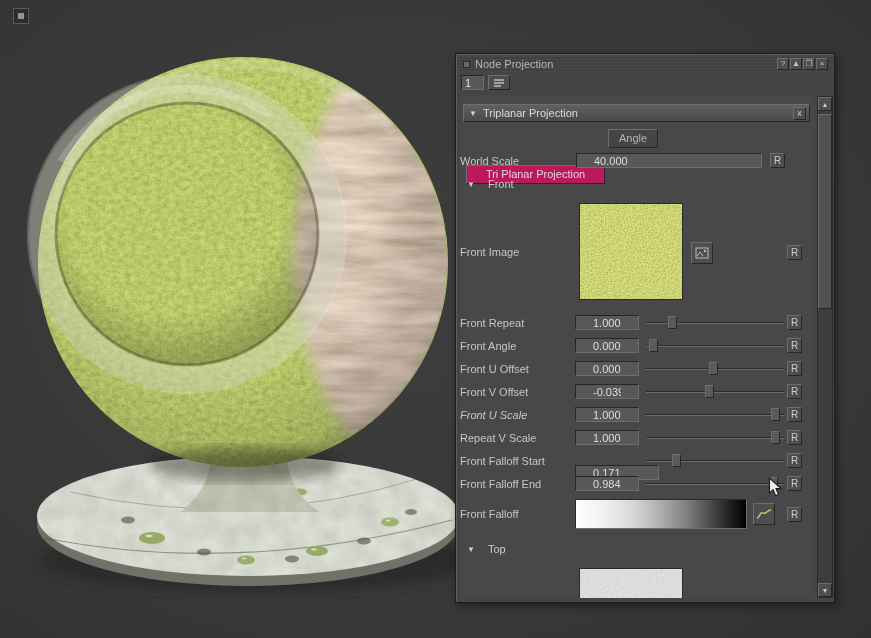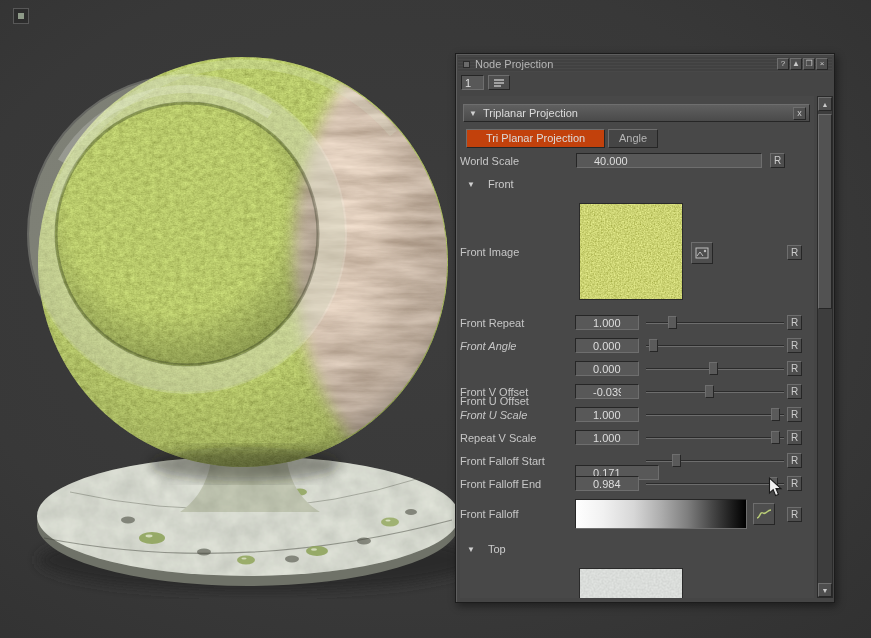--- a/index.html
+++ b/index.html
@@ -56,21 +56,21 @@
   }
   .tri { font-size:8px; color:#d0d0d0; margin-right:6px; }
   .hdr-close {
     position:absolute; right:3px; top:2px; width:13px; height:13px;
     background:#505050; color:#cccccc; font-size:9px; line-height:11px; text-align:center;
   }
   .tab {
     position:absolute; top:33px; height:19px; line-height:17px; text-align:center;
     background:#454545; color:#b5b5b5;
   }
-  .tab.active { background:#c2410c; color:#dcdcdc; }
+  .tab.active { background:#be185d; color:#dcdcdc;margin-top:36px; }
 
   .rlabel { position:absolute; left:0; width:112px; color:#c6c6c6; }
   .tfield {
     position:absolute; height:15px; background:#585858; color:#dedede;
     font:11px "Liberation Sans",sans-serif; padding:0 17px;
     border:1px solid; border-color:#262626 #6e6e6e #6e6e6e #262626;
   }
   .rbtn {
     position:absolute; left:327px; width:15px; height:15px; background:#4e4e4e; color:#cccccc;
     font:10px "Liberation Sans",sans-serif; line-height:13px; text-align:center; padding:0;
@@ -272,31 +272,31 @@
         <span class="rlabel" style="top:2px;">Front Repeat</span>
         <input class="tfield" style="left: 115px; top: 0px; width: 64px;" value="1.000">
         <div class="rslider">
           <div class="groove"></div>
           <div class="handle bevel-out" style="left: calc(17% - 1.53px);"></div>
         </div>
         <button class="rbtn bevel-out" style="top:0;">R</button>
       </div>
 
       <div class="srow" style="top:242px;">
-        <span class="rlabel" style="top:2px;font-style:italic;">Front Angle</span>
+        <span class="rlabel" style="top:2px;">Front Angle</span>
         <input class="tfield" style="left: 115px; top: 0px; width: 64px;" value="0.000">
         <div class="rslider">
           <div class="groove"></div>
           <div class="handle bevel-out" style="left: calc(2% - 0.18px);"></div>
         </div>
         <button class="rbtn bevel-out" style="top:0;">R</button>
       </div>
 
       <div class="srow" style="top:265px;">
-        <span class="rlabel" style="top:2px;margin-top:32px;">Front U Offset</span>
+        <span class="rlabel" style="top:2px;">Front U Offset</span>
         <input class="tfield" style="left: 115px; top: 0px; width: 64px;" value="0.000">
         <div class="rslider">
           <div class="groove"></div>
           <div class="handle bevel-out" style="left: calc(49% - 4.41px);"></div>
         </div>
         <button class="rbtn bevel-out" style="top:0;">R</button>
       </div>
 
       <div class="srow" style="top:288px;text-decoration:underline;">
         <span class="rlabel" style="top:2px;">Front V Offset</span>

